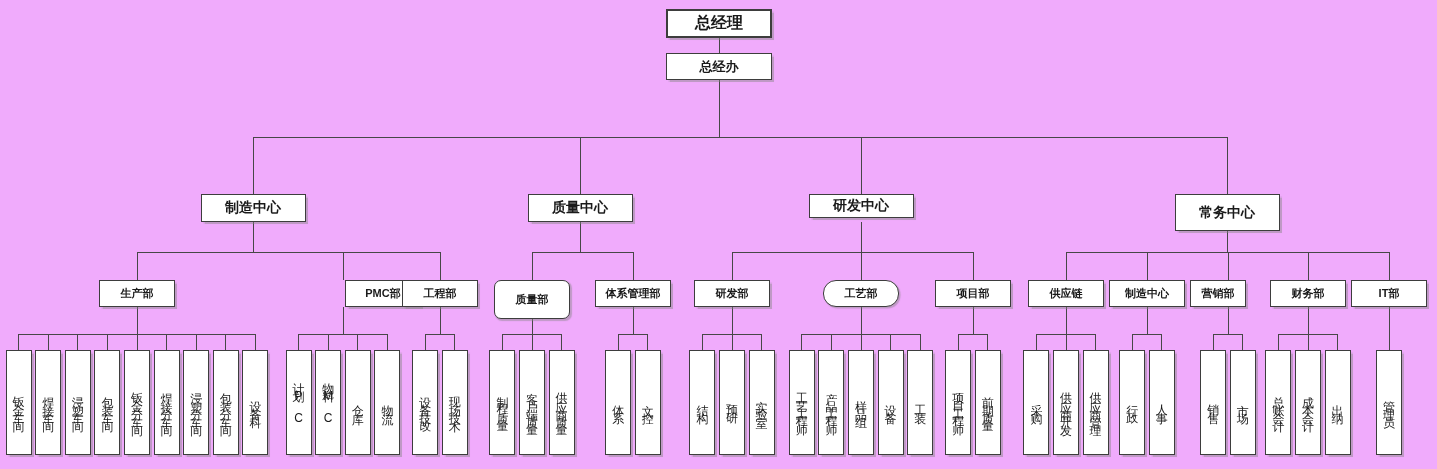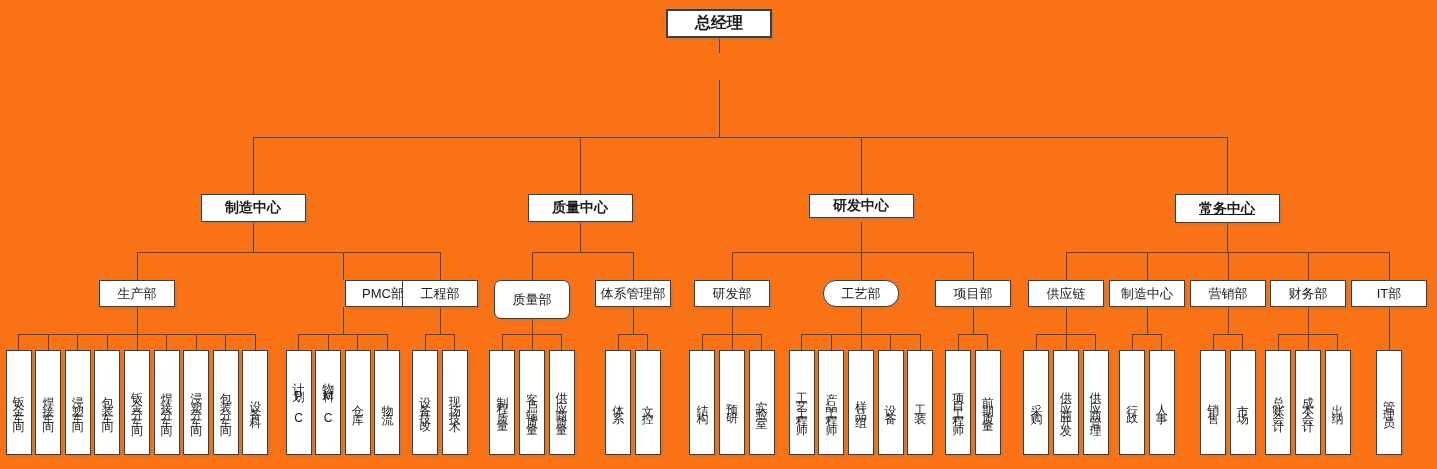--- a/index.html
+++ b/index.html
@@ -1,40 +1,40 @@
 <!DOCTYPE html>
 <html><head>
 <meta charset="utf-8">
 <style>
   html, body { margin: 0; padding: 0; background: #ffffff; }
   .stage {
     position: relative;
     width: 1437px;
     height: 469px;
-    background: #f97316;
+    background: #f0abfc;
     font-family: "Liberation Sans", sans-serif;
     overflow: hidden;
   }
   .connectors { position: absolute; left: 0; top: 0; }
   .node {
     position: absolute;
     box-sizing: border-box;
     background: #ffffff;
     border: 1px solid #3d3d3d;
     box-shadow: 1.5px 1.5px 1px rgba(130,130,130,0.45);
     display: flex;
     align-items: center;
     justify-content: center;
     color: #1a1a1a;
     white-space: nowrap;
   }
   .node-root   { border-width: 2px; font-weight: bold; font-size: 16px; }
   .node-office { font-weight: bold; font-size: 13px; }
   .node-center { font-weight: bold; font-size: 14px; }
-  .node-dept   { font-weight: normal; font-size: 13px; }
+  .node-dept   { font-weight: bold; font-size: 11px; }
   .node-leaf   {
     font-size: 12px;
     font-weight: normal;
     writing-mode: vertical-rl;
     text-orientation: upright;
     letter-spacing: 8px;
     line-height: 1;
     white-space: normal;
   }
 </style>
@@ -133,20 +133,21 @@
       <line x1="1278.4" y1="334" x2="1337.6" y2="334" stroke="#474747" stroke-width="1"></line>
       <line x1="1278.4" y1="334" x2="1278.4" y2="350" stroke="#474747" stroke-width="1"></line>
       <line x1="1308" y1="334" x2="1308" y2="350" stroke="#474747" stroke-width="1"></line>
       <line x1="1337.6000000000001" y1="334" x2="1337.6000000000001" y2="350" stroke="#474747" stroke-width="1"></line>
       <line x1="1389" y1="252" x2="1389" y2="280" stroke="#474747" stroke-width="1"></line>
       <line x1="1389" y1="307" x2="1389" y2="350" stroke="#474747" stroke-width="1"></line>
     </svg>
 
   <div class="node node-root" style="left:666px; top:9px; width:106px; height:29px;">总经理</div>
 
+  <div class="node node-office" style="left:666px; top:53px; width:106px; height:27px;">总经办</div>
 
   <div id="nodes-layer">
       <div class="node node-center" style="left: 200.5px; top: 194px; width: 105px; height: 28px;">制造中心</div>
       <div class="node node-dept" style="left: 99px; top: 280px; width: 76px; height: 27px;">生产部</div>
       <div class="node node-leaf" style="left: 5.6px; top: 350px; width: 26px; height: 105px;">钣金车间</div>
       <div class="node node-leaf" style="left: 35.2px; top: 350px; width: 26px; height: 105px;">焊接车间</div>
       <div class="node node-leaf" style="left: 64.8px; top: 350px; width: 26px; height: 105px;">浸塑车间</div>
       <div class="node node-leaf" style="left: 94.4px; top: 350px; width: 26px; height: 105px;">包装车间</div>
       <div class="node node-leaf" style="left: 124px; top: 350px; width: 26px; height: 105px;">钣金分车间</div>
       <div class="node node-leaf" style="left: 153.6px; top: 350px; width: 26px; height: 105px;">焊接分车间</div>
@@ -176,29 +177,29 @@
       <div class="node node-leaf" style="left: 748.6px; top: 350px; width: 26px; height: 105px;">实验室</div>
       <div class="node node-dept" style="left: 823px; top: 280px; width: 76px; height: 27px; border-radius: 13px;">工艺部</div>
       <div class="node node-leaf" style="left: 788.8px; top: 350px; width: 26px; height: 105px;">工艺工程师</div>
       <div class="node node-leaf" style="left: 818.4px; top: 350px; width: 26px; height: 105px;">产品工程师</div>
       <div class="node node-leaf" style="left: 848px; top: 350px; width: 26px; height: 105px;">样品组</div>
       <div class="node node-leaf" style="left: 877.6px; top: 350px; width: 26px; height: 105px;">设备</div>
       <div class="node node-leaf" style="left: 907.2px; top: 350px; width: 26px; height: 105px;">工装</div>
       <div class="node node-dept" style="left: 935px; top: 280px; width: 76px; height: 27px;">项目部</div>
       <div class="node node-leaf" style="left: 945.2px; top: 350px; width: 26px; height: 105px;">项目工程师</div>
       <div class="node node-leaf" style="left: 974.8px; top: 350px; width: 26px; height: 105px;">前期质量</div>
-      <div class="node node-center" style="left: 1174.5px; top: 194px; width: 105px; height: 29px; text-decoration: underline;">常务中心</div>
+      <div class="node node-center" style="left: 1174.5px; top: 194px; width: 105px; height: 37px;">常务中心</div>
       <div class="node node-dept" style="left: 1028px; top: 280px; width: 76px; height: 27px;">供应链</div>
       <div class="node node-leaf" style="left: 1023.4px; top: 350px; width: 26px; height: 105px;">采购</div>
       <div class="node node-leaf" style="left: 1053px; top: 350px; width: 26px; height: 105px;">供应商开发</div>
       <div class="node node-leaf" style="left: 1082.6px; top: 350px; width: 26px; height: 105px;">供应商管理</div>
       <div class="node node-dept" style="left: 1109px; top: 280px; width: 76px; height: 27px;">制造中心</div>
       <div class="node node-leaf" style="left: 1119.2px; top: 350px; width: 26px; height: 105px;">行政</div>
       <div class="node node-leaf" style="left: 1148.8px; top: 350px; width: 26px; height: 105px;">人事</div>
-      <div class="node node-dept" style="left: 1190px; top: 280px; width: 76px; height: 27px;">营销部</div>
+      <div class="node node-dept" style="left: 1190px; top: 280px; width: 56px; height: 27px;">营销部</div>
       <div class="node node-leaf" style="left: 1200.2px; top: 350px; width: 26px; height: 105px;">销售</div>
       <div class="node node-leaf" style="left: 1229.8px; top: 350px; width: 26px; height: 105px;">市场</div>
       <div class="node node-dept" style="left: 1270px; top: 280px; width: 76px; height: 27px;">财务部</div>
       <div class="node node-leaf" style="left: 1265.4px; top: 350px; width: 26px; height: 105px;">总账会计</div>
       <div class="node node-leaf" style="left: 1295px; top: 350px; width: 26px; height: 105px;">成本会计</div>
       <div class="node node-leaf" style="left: 1324.6px; top: 350px; width: 26px; height: 105px;">出纳</div>
       <div class="node node-dept" style="left: 1351px; top: 280px; width: 76px; height: 27px;">IT部</div>
       <div class="node node-leaf" style="left: 1376px; top: 350px; width: 26px; height: 105px;">管理员</div>
     </div>
 </div>

